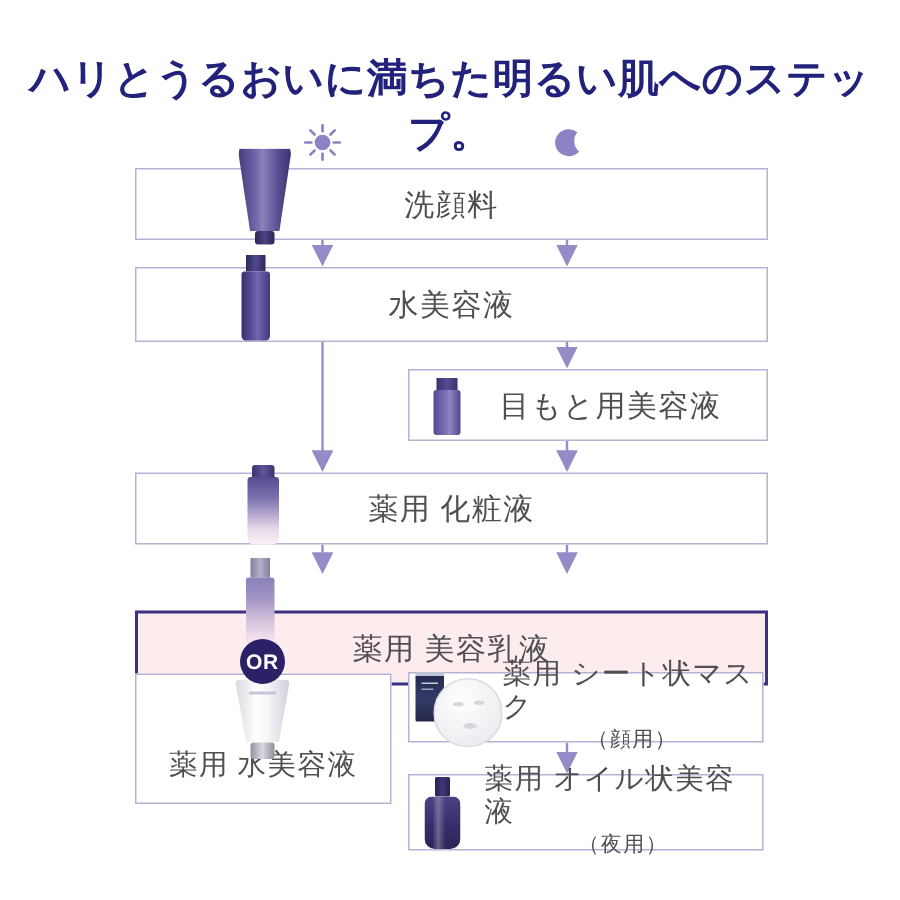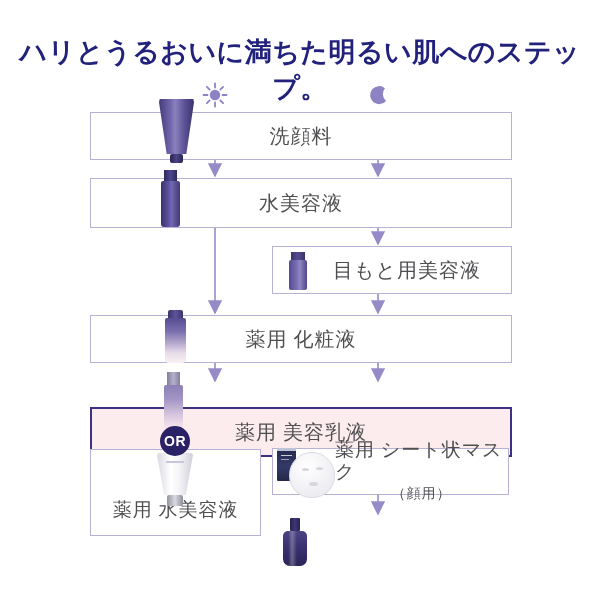--- a/index.html
+++ b/index.html
@@ -167,20 +167,26 @@
 
   <div id="box-day-emulsion" class="abs box">
     <span>薬用 水美容液</span>
   </div>
   <div id="box-sheet-mask" class="abs box">
     <span class="two-line">
       <span>薬用 シート状マスク</span>
       <span class="note">（顔用）</span>
     </span>
   </div>
+  <div id="box-oil-serum" class="abs box">
+    <span class="two-line">
+      <span>薬用 オイル状美容液</span>
+      <span class="note">（夜用）</span>
+    </span>
+  </div>
 
   <div id="p-cleanser" class="abs prod">
     <div class="body"></div>
     <div class="cap"></div>
   </div>
   <div id="p-water" class="abs prod">
     <div class="cap"></div>
     <div class="body"></div>
   </div>
   <div id="p-eye" class="abs prod">

